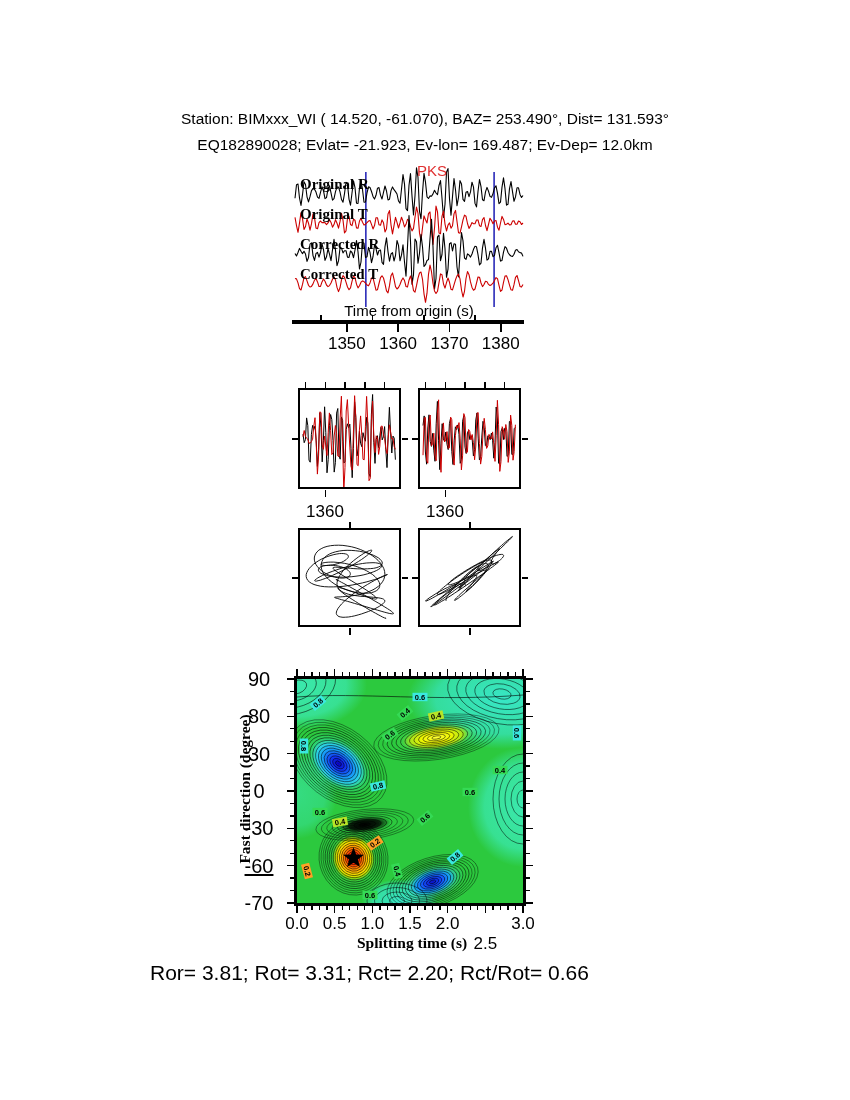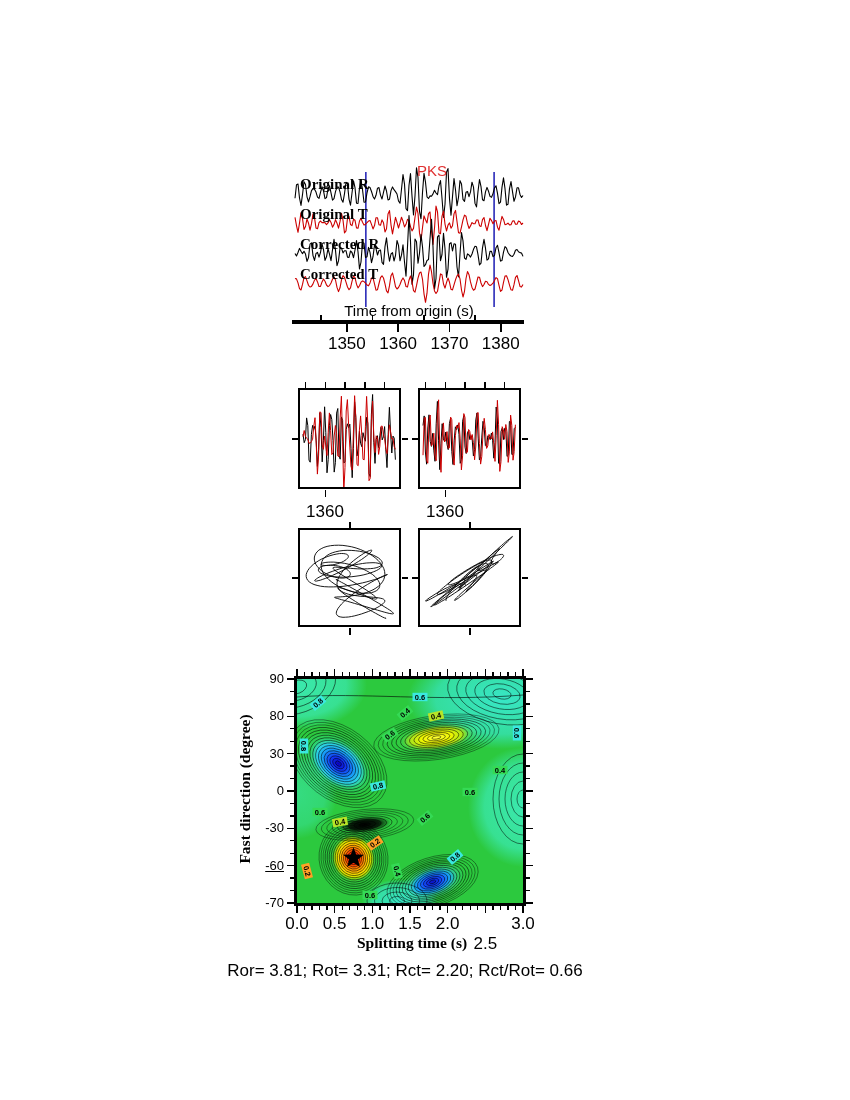--- a/index.html
+++ b/index.html
@@ -7,28 +7,30 @@
         font-family:"Liberation Sans",sans-serif;color:#000;}
   .hdr{position:absolute;left:0;width:850px;text-align:center;font-size:15.5px;}
   .serifb{font-family:"Liberation Serif",serif;font-weight:bold;}
   .abs{position:absolute;}
   .tracelabel{position:absolute;font-family:"Liberation Serif",serif;font-weight:bold;font-size:15px;}
   .ticknum{position:absolute;font-size:17px;text-align:center;}
   .axisline{position:absolute;background:#000;}
   .tick{position:absolute;background:#000;}
   .box{position:absolute;border:2.5px solid #000;background:#fff;}
   .cbox{position:absolute;border:3px solid #000;background:#2cc93e;}
-  .ylabels{font-size:13px;text-align:right;}
+  .ylabels{font-size:20px;text-align:center;}
   svg{display:block;}
 </style>
 </head>
 <body>
 
 <div class="page">
 
+  <div class="hdr" style="top:110px;">Station: BIMxxx_WI (  14.520,  -61.070), BAZ=  253.490°, Dist=  131.593°</div>
+  <div class="hdr" style="top:136px;">EQ182890028; Evlat= -21.923, Ev-lon= 169.487; Ev-Dep= 12.0km</div>
 
   <svg id="trace-svg" class="abs" style="left:293px;top:160px;" width="232" height="152">
       <line x1="72.84600000000023" x2="72.84600000000023" y1="12" y2="147" stroke="#2a2ab8" stroke-width="1.6"></line>
       <line x1="201.09600000000023" x2="201.09600000000023" y1="12" y2="147" stroke="#2a2ab8" stroke-width="1.6"></line>
       <polyline points="2.0,38.2 3.5,24.7 5.0,24.0 6.5,38.0 8.0,45.4 9.5,34.7 11.0,21.8 12.5,24.5 14.0,36.8 15.5,41.9 17.0,36.7 18.5,30.7 20.0,28.7 21.5,29.2 23.0,32.1 24.5,37.1 26.0,38.4 27.5,32.3 29.0,26.8 30.5,30.8 32.0,38.6 33.5,37.6 35.0,28.8 36.5,25.7 38.0,32.9 39.5,40.1 41.0,38.6 42.5,31.7 44.0,27.1 45.5,27.1 47.0,31.9 48.5,39.5 50.0,42.2 51.5,33.6 53.0,22.2 54.5,24.4 56.0,39.1 57.5,45.2 59.0,33.0 60.5,20.8 62.0,27.7 63.5,43.3 65.0,43.5 66.5,28.0 68.0,19.8 69.5,29.5 71.0,42.2 72.5,42.0 74.0,32.8 75.5,26.8 77.0,27.5 78.5,31.5 80.0,36.4 81.5,39.1 83.0,35.3 84.5,28.2 86.0,27.6 87.5,35.1 89.0,39.0 90.5,32.3 92.0,26.0 93.5,31.0 95.0,40.0 96.5,39.2 98.0,30.6 99.5,26.9 101.0,29.7 102.5,31.6 104.0,34.0 105.5,41.0 107.0,43.2 108.5,29.3 110.0,14.5 111.5,24.1 113.0,48.6 114.5,50.6 116.0,25.2 117.5,13.6 119.0,36.0 120.5,54.9 122.0,35.8 123.5,7.8 125.0,17.4 126.5,51.3 128.0,58.8 129.5,32.5 131.0,13.4 132.5,22.2 134.0,36.8 135.5,38.5 137.0,35.9 138.5,36.3 140.0,33.9 141.5,30.3 143.0,33.0 144.5,34.7 146.0,25.5 147.5,20.6 149.0,38.2 150.5,57.5 152.0,44.3 153.5,12.1 155.0,8.6 156.5,38.6 158.0,55.1 159.5,36.6 161.0,18.6 162.5,29.7 164.0,45.7 165.5,37.3 167.0,20.6 168.5,24.0 170.0,39.4 171.5,41.4 173.0,32.3 174.5,31.5 176.0,36.7 177.5,31.9 179.0,22.2 180.5,27.1 182.0,43.4 183.5,46.9 185.0,31.5 186.5,19.5 188.0,26.6 189.5,39.7 191.0,40.7 192.5,31.9 194.0,27.4 195.5,31.2 197.0,36.4 198.5,37.3 200.0,33.6 201.5,27.8 203.0,25.8 204.5,33.3 206.0,43.7 207.5,42.2 209.0,27.1 210.5,17.9 212.0,28.7 213.5,45.1 215.0,44.3 216.5,28.6 218.0,21.6 219.5,31.6 221.0,41.3 222.5,36.9 224.0,27.8 225.5,27.8 227.0,34.4 228.5,37.4 230.0,35.5" fill="none" stroke="#000000" stroke-width="1.1" stroke-linejoin="round"></polyline>
       <polyline points="2.0,57.3 3.5,65.6 5.0,72.3 6.5,63.2 8.0,52.7 9.5,58.7 11.0,69.4 12.5,66.5 14.0,58.9 15.5,63.2 17.0,70.1 18.5,63.7 20.0,53.9 21.5,57.7 23.0,68.1 24.5,68.8 26.0,62.6 27.5,61.0 29.0,62.7 30.5,62.4 32.0,62.7 33.5,64.6 35.0,62.9 36.5,59.7 38.0,62.4 39.5,67.2 41.0,64.6 42.5,59.6 44.0,63.2 45.5,68.2 47.0,61.7 48.5,53.3 50.0,60.1 51.5,73.0 53.0,70.9 54.5,58.3 56.0,56.3 57.5,64.5 59.0,65.6 60.5,59.3 62.0,60.3 63.5,67.9 65.0,68.3 66.5,61.0 68.0,58.3 69.5,62.3 71.0,65.1 72.5,64.2 74.0,62.7 75.5,61.1 77.0,60.5 78.5,64.4 80.0,68.9 81.5,65.6 83.0,57.7 84.5,57.8 86.0,64.8 87.5,65.3 89.0,59.9 90.5,62.8 92.0,71.9 93.5,68.8 95.0,54.0 96.5,50.6 98.0,64.8 99.5,73.9 101.0,65.6 102.5,57.3 104.0,62.3 105.5,68.0 107.0,62.9 108.5,57.2 110.0,61.3 111.5,66.9 113.0,64.3 114.5,59.4 116.0,60.6 117.5,66.6 119.0,70.9 120.5,68.4 122.0,57.3 123.5,47.1 125.0,53.4 126.5,72.9 128.0,80.7 129.5,67.7 131.0,55.9 132.5,59.8 134.0,62.9 135.5,53.6 137.0,52.0 138.5,71.1 140.0,84.4 141.5,68.2 143.0,46.1 144.5,51.9 146.0,72.9 147.5,73.7 149.0,56.1 150.5,51.2 152.0,64.1 153.5,71.0 155.0,65.1 156.5,62.9 158.0,68.2 159.5,65.7 161.0,53.9 162.5,50.4 164.0,61.5 165.5,72.8 167.0,73.2 168.5,66.8 170.0,59.9 171.5,55.1 173.0,56.3 174.5,63.5 176.0,68.4 177.5,65.9 179.0,62.6 180.5,63.8 182.0,63.8 183.5,60.0 185.0,60.0 186.5,65.7 188.0,66.5 189.5,59.6 191.0,57.5 192.5,65.5 194.0,70.6 195.5,64.5 197.0,58.2 198.5,60.6 200.0,63.7 201.5,61.0 203.0,60.5 204.5,67.2 206.0,70.2 207.5,63.0 209.0,56.4 210.5,59.4 212.0,64.7 213.5,64.3 215.0,63.1 216.5,64.9 218.0,64.7 219.5,61.1 221.0,60.8 222.5,64.3 224.0,64.3 225.5,61.1 227.0,61.7 228.5,64.5 230.0,63.0" fill="none" stroke="#cc0000" stroke-width="1.1" stroke-linejoin="round"></polyline>
       <polyline points="2.0,93.5 3.5,96.0 5.0,92.5 6.5,88.4 8.0,91.2 9.5,93.6 11.0,91.3 12.5,94.1 14.0,101.4 15.5,97.5 17.0,84.2 18.5,82.9 20.0,95.6 21.5,100.4 23.0,93.5 24.5,92.4 26.0,97.2 27.5,92.3 29.0,83.9 30.5,89.6 32.0,100.4 33.5,96.8 35.0,88.6 36.5,94.2 38.0,100.6 39.5,89.9 41.0,79.4 42.5,90.4 44.0,105.6 45.5,100.9 47.0,88.3 48.5,88.1 50.0,92.9 51.5,90.8 53.0,90.7 54.5,97.1 56.0,97.4 57.5,91.0 59.0,92.5 60.5,97.6 62.0,90.0 63.5,80.6 65.0,91.7 66.5,108.9 68.0,102.0 69.5,82.5 71.0,83.2 72.5,97.4 74.0,96.8 75.5,87.3 77.0,92.3 78.5,102.7 80.0,96.7 81.5,85.3 83.0,88.6 84.5,95.0 86.0,90.5 87.5,90.0 89.0,102.3 90.5,104.3 92.0,86.6 93.5,77.9 95.0,91.6 96.5,101.2 98.0,94.0 99.5,92.6 101.0,101.0 102.5,95.5 104.0,80.5 105.5,85.4 107.0,100.8 108.5,95.2 110.0,84.9 111.5,102.0 113.0,116.1 114.5,86.6 116.0,55.6 117.5,81.5 119.0,124.3 120.5,114.6 122.0,79.0 123.5,81.7 125.0,103.1 126.5,93.3 128.0,74.6 129.5,86.8 131.0,106.5 132.5,104.7 134.0,100.4 135.5,99.6 137.0,78.8 138.5,59.3 140.0,86.6 141.5,129.0 143.0,118.5 144.5,76.9 146.0,75.2 147.5,100.7 149.0,94.5 150.5,73.4 152.0,88.8 153.5,117.3 155.0,109.2 156.5,83.8 158.0,82.7 159.5,90.9 161.0,83.8 162.5,84.3 164.0,107.0 165.5,117.0 167.0,94.0 168.5,72.5 170.0,80.9 171.5,98.0 173.0,99.3 174.5,93.9 176.0,95.0 177.5,97.1 179.0,94.0 180.5,89.3 182.0,86.3 183.5,86.8 185.0,94.6 186.5,104.9 188.0,103.1 189.5,87.9 191.0,79.3 192.5,88.2 194.0,100.1 195.5,98.9 197.0,91.3 198.5,91.4 200.0,96.6 201.5,95.3 203.0,87.7 204.5,85.3 206.0,92.7 207.5,101.1 209.0,100.4 210.5,92.2 212.0,86.6 213.5,88.2 215.0,92.5 216.5,94.8 218.0,96.0 219.5,96.5 221.0,94.2 222.5,90.3 224.0,89.5 225.5,91.7 227.0,92.6 228.5,93.0 230.0,96.4" fill="none" stroke="#000000" stroke-width="1.1" stroke-linejoin="round"></polyline>
       <polyline points="2.0,118.5 3.5,118.9 5.0,122.9 6.5,128.7 8.0,130.0 9.5,124.4 11.0,117.7 12.5,116.6 14.0,120.9 15.5,125.3 17.0,127.0 18.5,126.4 20.0,123.9 21.5,120.1 23.0,118.6 24.5,121.9 26.0,126.5 27.5,126.4 29.0,121.9 30.5,119.0 32.0,121.2 33.5,125.0 35.0,126.6 36.5,125.6 38.0,123.0 39.5,119.2 41.0,116.9 42.5,120.0 44.0,127.4 45.5,131.6 47.0,127.8 48.5,119.8 50.0,115.6 51.5,117.4 53.0,122.2 54.5,127.0 56.0,129.7 57.5,127.8 59.0,121.3 60.5,116.1 62.0,117.7 63.5,124.2 65.0,127.9 66.5,125.8 68.0,122.2 69.5,120.9 71.0,121.6 72.5,123.1 74.0,125.0 75.5,125.8 77.0,122.9 78.5,118.1 80.0,117.7 81.5,123.8 83.0,130.1 84.5,129.7 86.0,123.5 87.5,117.7 89.0,115.8 90.5,118.0 92.0,123.8 93.5,130.9 95.0,132.8 96.5,125.7 98.0,115.7 99.5,112.9 101.0,119.1 102.5,126.6 104.0,129.0 105.5,127.5 107.0,124.5 108.5,120.5 110.0,117.9 111.5,120.6 113.0,126.5 114.5,127.0 116.0,120.2 117.5,116.0 119.0,121.6 120.5,130.6 122.0,132.2 123.5,125.7 125.0,118.1 126.5,113.0 128.0,112.0 129.5,119.3 131.0,133.8 132.5,142.3 134.0,133.2 135.5,114.3 137.0,105.1 138.5,111.7 140.0,123.5 141.5,130.9 143.0,133.5 144.5,131.3 146.0,122.7 147.5,113.9 149.0,114.8 150.5,124.0 152.0,128.1 153.5,122.7 155.0,118.0 156.5,122.3 158.0,129.3 159.5,129.9 161.0,124.8 162.5,119.8 164.0,115.9 165.5,114.1 167.0,118.9 168.5,130.0 170.0,137.0 171.5,131.3 173.0,118.5 174.5,111.5 176.0,114.7 177.5,121.9 179.0,127.4 180.5,130.2 182.0,129.0 183.5,123.1 185.0,117.0 186.5,117.2 188.0,123.0 189.5,126.6 191.0,124.5 192.5,121.3 194.0,121.7 195.5,124.4 197.0,125.5 198.5,124.7 200.0,123.2 201.5,120.5 203.0,117.6 204.5,118.7 206.0,125.3 207.5,131.4 209.0,130.0 210.5,122.4 212.0,116.1 213.5,115.7 215.0,119.6 216.5,125.1 218.0,129.8 219.5,130.3 221.0,124.7 222.5,117.3 224.0,115.5 225.5,120.6 227.0,126.4 228.5,127.1 230.0,124.5" fill="none" stroke="#cc0000" stroke-width="1.1" stroke-linejoin="round"></polyline>
     </svg>
   <div class="abs" style="left:407px;top:162px;width:50px;text-align:center;font-size:15px;color:#e03030;">PKS</div>
@@ -303,21 +305,21 @@
             <text x="0" y="2.6" text-anchor="middle" font-size="7.5" font-family="&quot;Liberation Sans&quot;,sans-serif" font-weight="bold" fill="#000">0.6</text>
           </g>
         </g>
       <path id="star" fill="#000" d="M56.5,168.20000000000002 L59.15,175.56000000000003 L66.96000000000001,175.8 L60.78,180.59 L62.97,188.10000000000002 L56.5,183.70000000000002 L50.03,188.10000000000002 L52.22,180.59 L46.04,175.8 L53.85,175.56000000000003 Z"></path>
     </svg>
   </div>
   <div id="contour-ticks"></div>
   <div id="contour-yticklabels"></div>
   <div id="contour-xticklabels"></div>
 
-  <div class="abs" style="left:150px;top:961px;width:510px;text-align:center;font-size:17px;">Ror= 3.81; Rot= 3.31; Rct= 2.20; Rct/Rot= 0.66</div>
+  <div class="abs" style="left:150px;top:961px;width:510px;text-align:left;font-size:21px;">Ror= 3.81; Rot= 3.31; Rct= 2.20; Rct/Rot= 0.66</div>
 
 <div class="tick" style="left: 346.115px; top: 323.5px; width: 1.5px; height: 8px;"></div>
     <div class="ticknum" style="position: absolute; left: 322.865px; top: 334px; width: 48px;">1350</div>
     <div class="tick" style="left: 397.415px; top: 323.5px; width: 1.5px; height: 8px;"></div>
     <div class="ticknum" style="position: absolute; left: 374.165px; top: 334px; width: 48px;">1360</div>
     <div class="tick" style="left: 448.715px; top: 323.5px; width: 1.5px; height: 8px;"></div>
     <div class="ticknum" style="position: absolute; left: 425.465px; top: 334px; width: 48px;">1370</div>
     <div class="tick" style="left: 500.015px; top: 323.5px; width: 1.5px; height: 8px;"></div>
     <div class="ticknum" style="position: absolute; left: 476.765px; top: 334px; width: 48px;">1380</div>
     <div class="tick" style="left: 320.465px; top: 314.5px; width: 1.5px; height: 6px;"></div>

